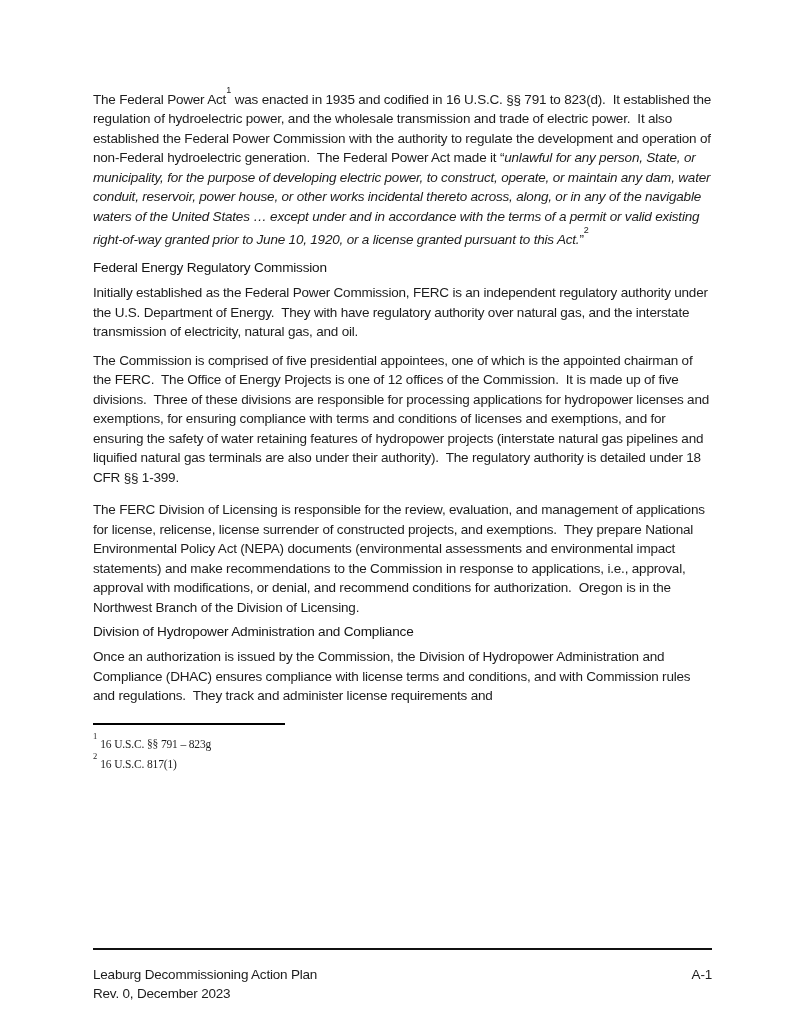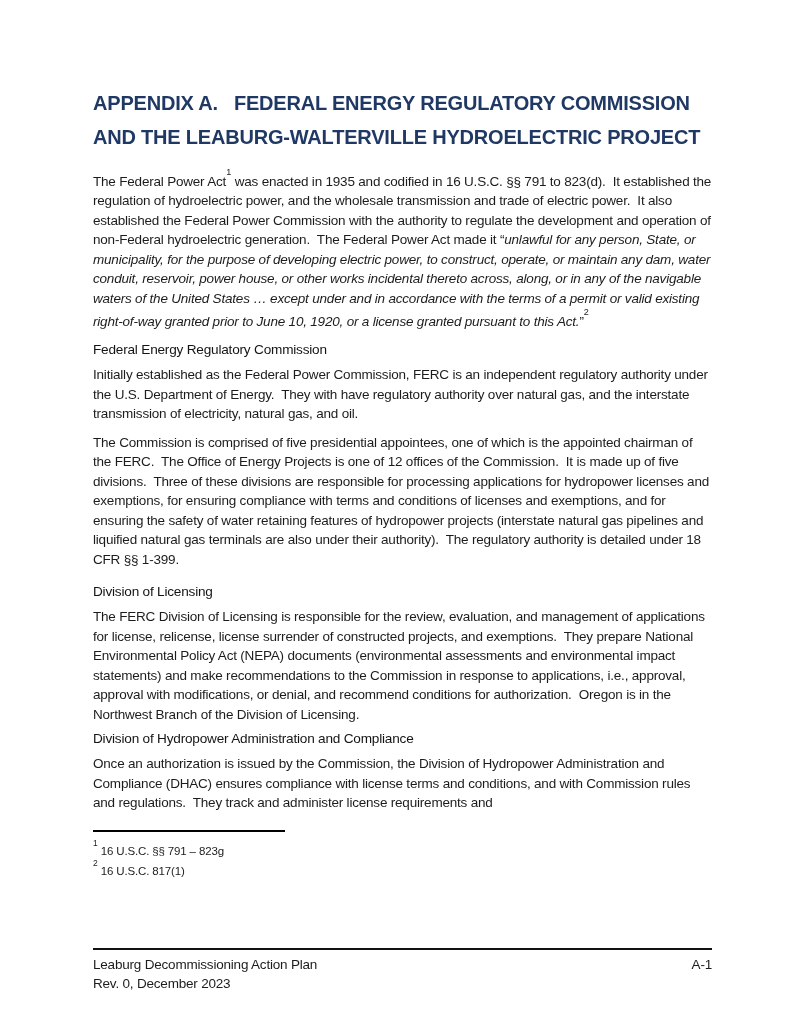--- a/index.html
+++ b/index.html
@@ -45,72 +45,67 @@
     letter-spacing: -0.2px;
     color: #141414;
   }
   .fn-ref {
     font-size: 9px;
     position: relative;
     top: -5px;
     letter-spacing: 0;
   }
   em { }
-  .footnote-block { margin-top: 17px; }
+  .footnote-block { margin-top: 17px; font-family: Liberation Serif, serif; }
   .fn-separator {
     width: 192px;
     border: 0;
     border-top: 2px solid #000000;
     margin: 0 0 7px 0;
   }
   .footnote {
     font-size: 11.5px;
     line-height: 17px;
     letter-spacing: -0.15px;
   }
   .footnote .fn-ref { font-size: 8.5px; top: -4px; margin-right: 3px; }
   .page-footer {
     position: absolute;
     left: 93px;
     width: 619px;
     top: 948px;
     border-top: 2px solid #111111;
-    padding-top: 5px;
+    padding-top: 15px;
     font-size: 13.5px;
     line-height: 19px;
     letter-spacing: -0.2px;
     color: #1c1c1c;
   }
   .footer-row {
     display: flex;
     justify-content: space-between;
     align-items: baseline;
   }
 </style>
 </head>
 <body>
 
 <div class="page">
 
   <div class="content">
 
-    <h1 class="doc-title">
-      <span class="title-line">APPENDIX A.   FEDERAL ENERGY REGULATORY COMMISSION</span>
-      <span class="title-line">AND THE LEABURG-WALTERVILLE HYDROELECTRIC PROJECT</span>
-    </h1>
 
     <p class="body-para"><span>The Federal Power Act</span><sup class="fn-ref">1</sup><span> was enacted in 1935 and codified in 16 U.S.C. §§ 791 to 823(d).  It established the regulation of hydroelectric power, and the wholesale transmission and trade of electric power.  It also established the Federal Power Commission with the authority to regulate the development and operation of non-Federal hydroelectric generation.  The Federal Power Act made it “</span><em>unlawful for any person, State, or municipality, for the purpose of developing electric power, to construct, operate, or maintain any dam, water conduit, reservoir, power house, or other works incidental thereto across, along, or in any of the navigable waters of the United States … except under and in accordance with the terms of a permit or valid existing right-of-way granted prior to June 10, 1920, or a license granted pursuant to this Act.</em><span>”</span><sup class="fn-ref">2</sup></p>
 
     <h2 class="sub-heading">Federal Energy Regulatory Commission</h2>
 
     <p class="body-para">Initially established as the Federal Power Commission, FERC is an independent regulatory authority under the U.S. Department of Energy.  They with have regulatory authority over natural gas, and the interstate transmission of electricity, natural gas, and oil.</p>
 
     <p class="body-para para-spaced">The Commission is comprised of five presidential appointees, one of which is the appointed chairman of the FERC.  The Office of Energy Projects is one of 12 offices of the Commission.  It is made up of five divisions.  Three of these divisions are responsible for processing applications for hydropower licenses and exemptions, for ensuring compliance with terms and conditions of licenses and exemptions, and for ensuring the safety of water retaining features of hydropower projects (interstate natural gas pipelines and liquified natural gas terminals are also under their authority).  The regulatory authority is detailed under 18 CFR §§ 1-399.</p>
 
-    <h2 class="sub-heading">Division of Licensing</h2>
 
     <p class="body-para para-after-licensing">The FERC Division of Licensing is responsible for the review, evaluation, and management of applications for license, relicense, license surrender of constructed projects, and exemptions.  They prepare National Environmental Policy Act (NEPA) documents (environmental assessments and environmental impact statements) and make recommendations to the Commission in response to applications, i.e., approval, approval with modifications, or denial, and recommend conditions for authorization.  Oregon is in the Northwest Branch of the Division of Licensing.</p>
 
     <h2 class="sub-heading">Division of Hydropower Administration and Compliance</h2>
 
     <p class="body-para para-last">Once an authorization is issued by the Commission, the Division of Hydropower Administration and Compliance (DHAC) ensures compliance with license terms and conditions, and with Commission rules and regulations.  They track and administer license requirements and</p>
 
     <div class="footnote-block">
       <hr class="fn-separator">
       <div class="footnote"><sup class="fn-ref">1</sup><span>16 U.S.C. §§ 791 – 823g</span></div>

